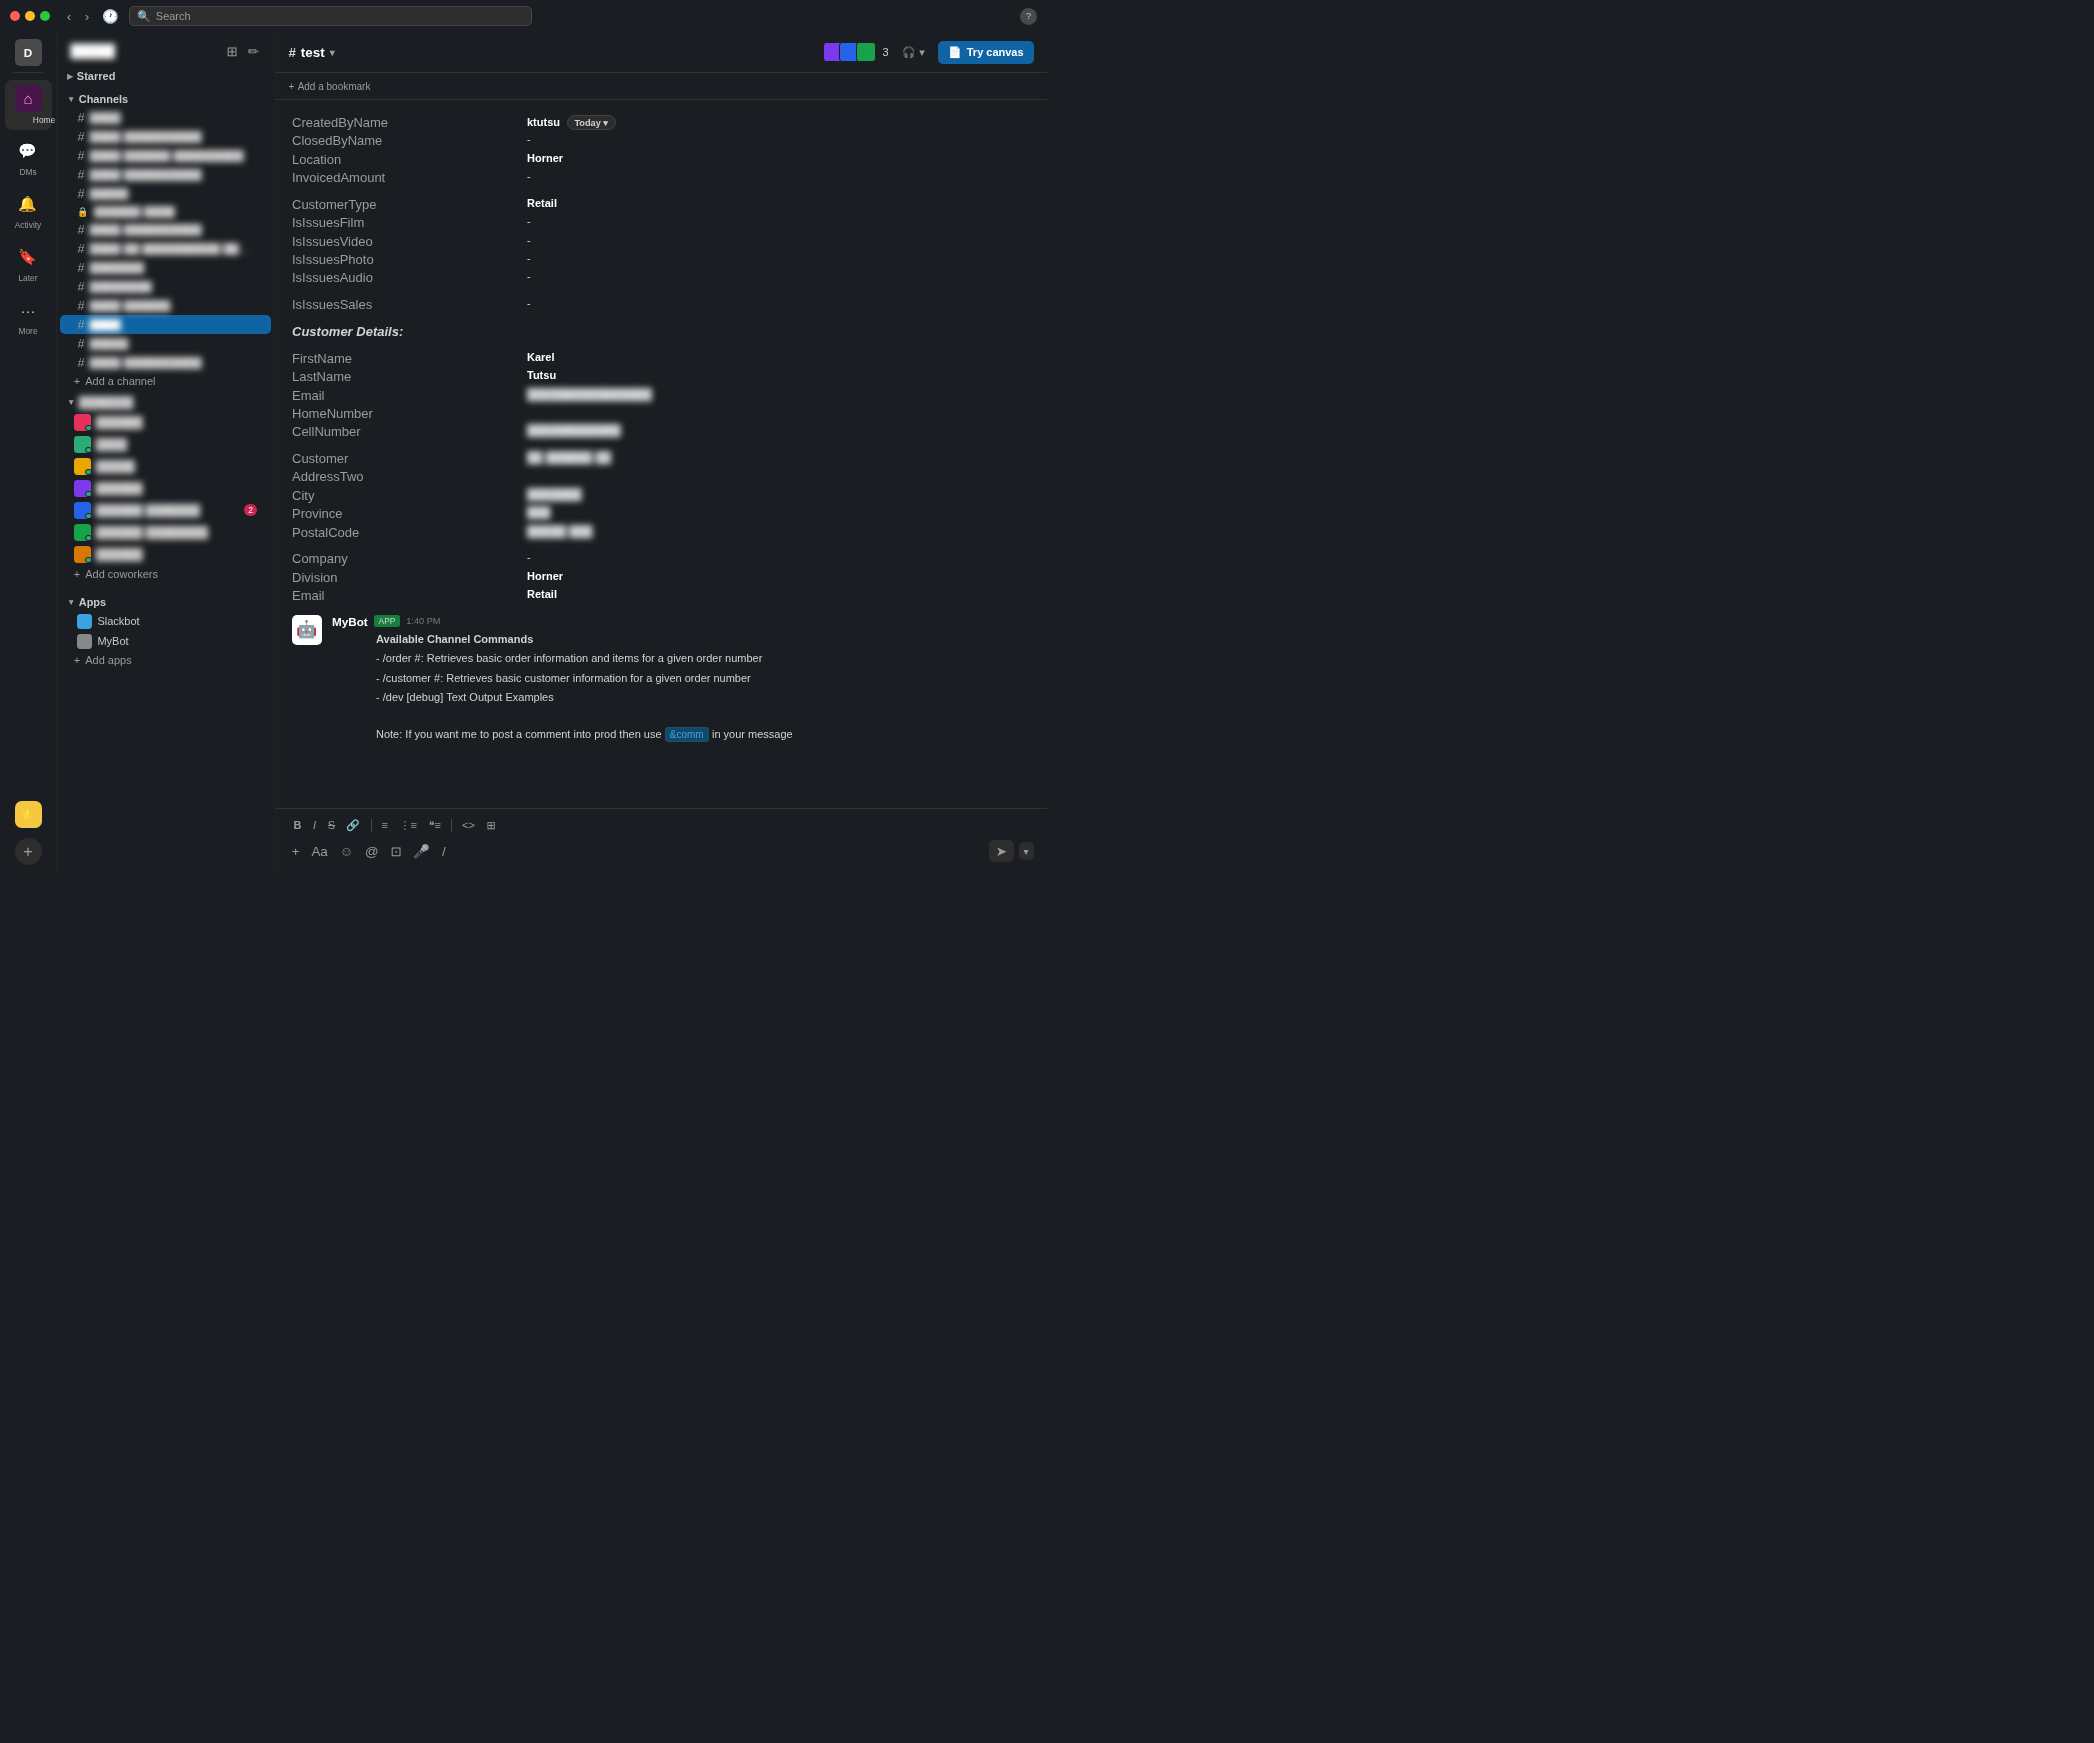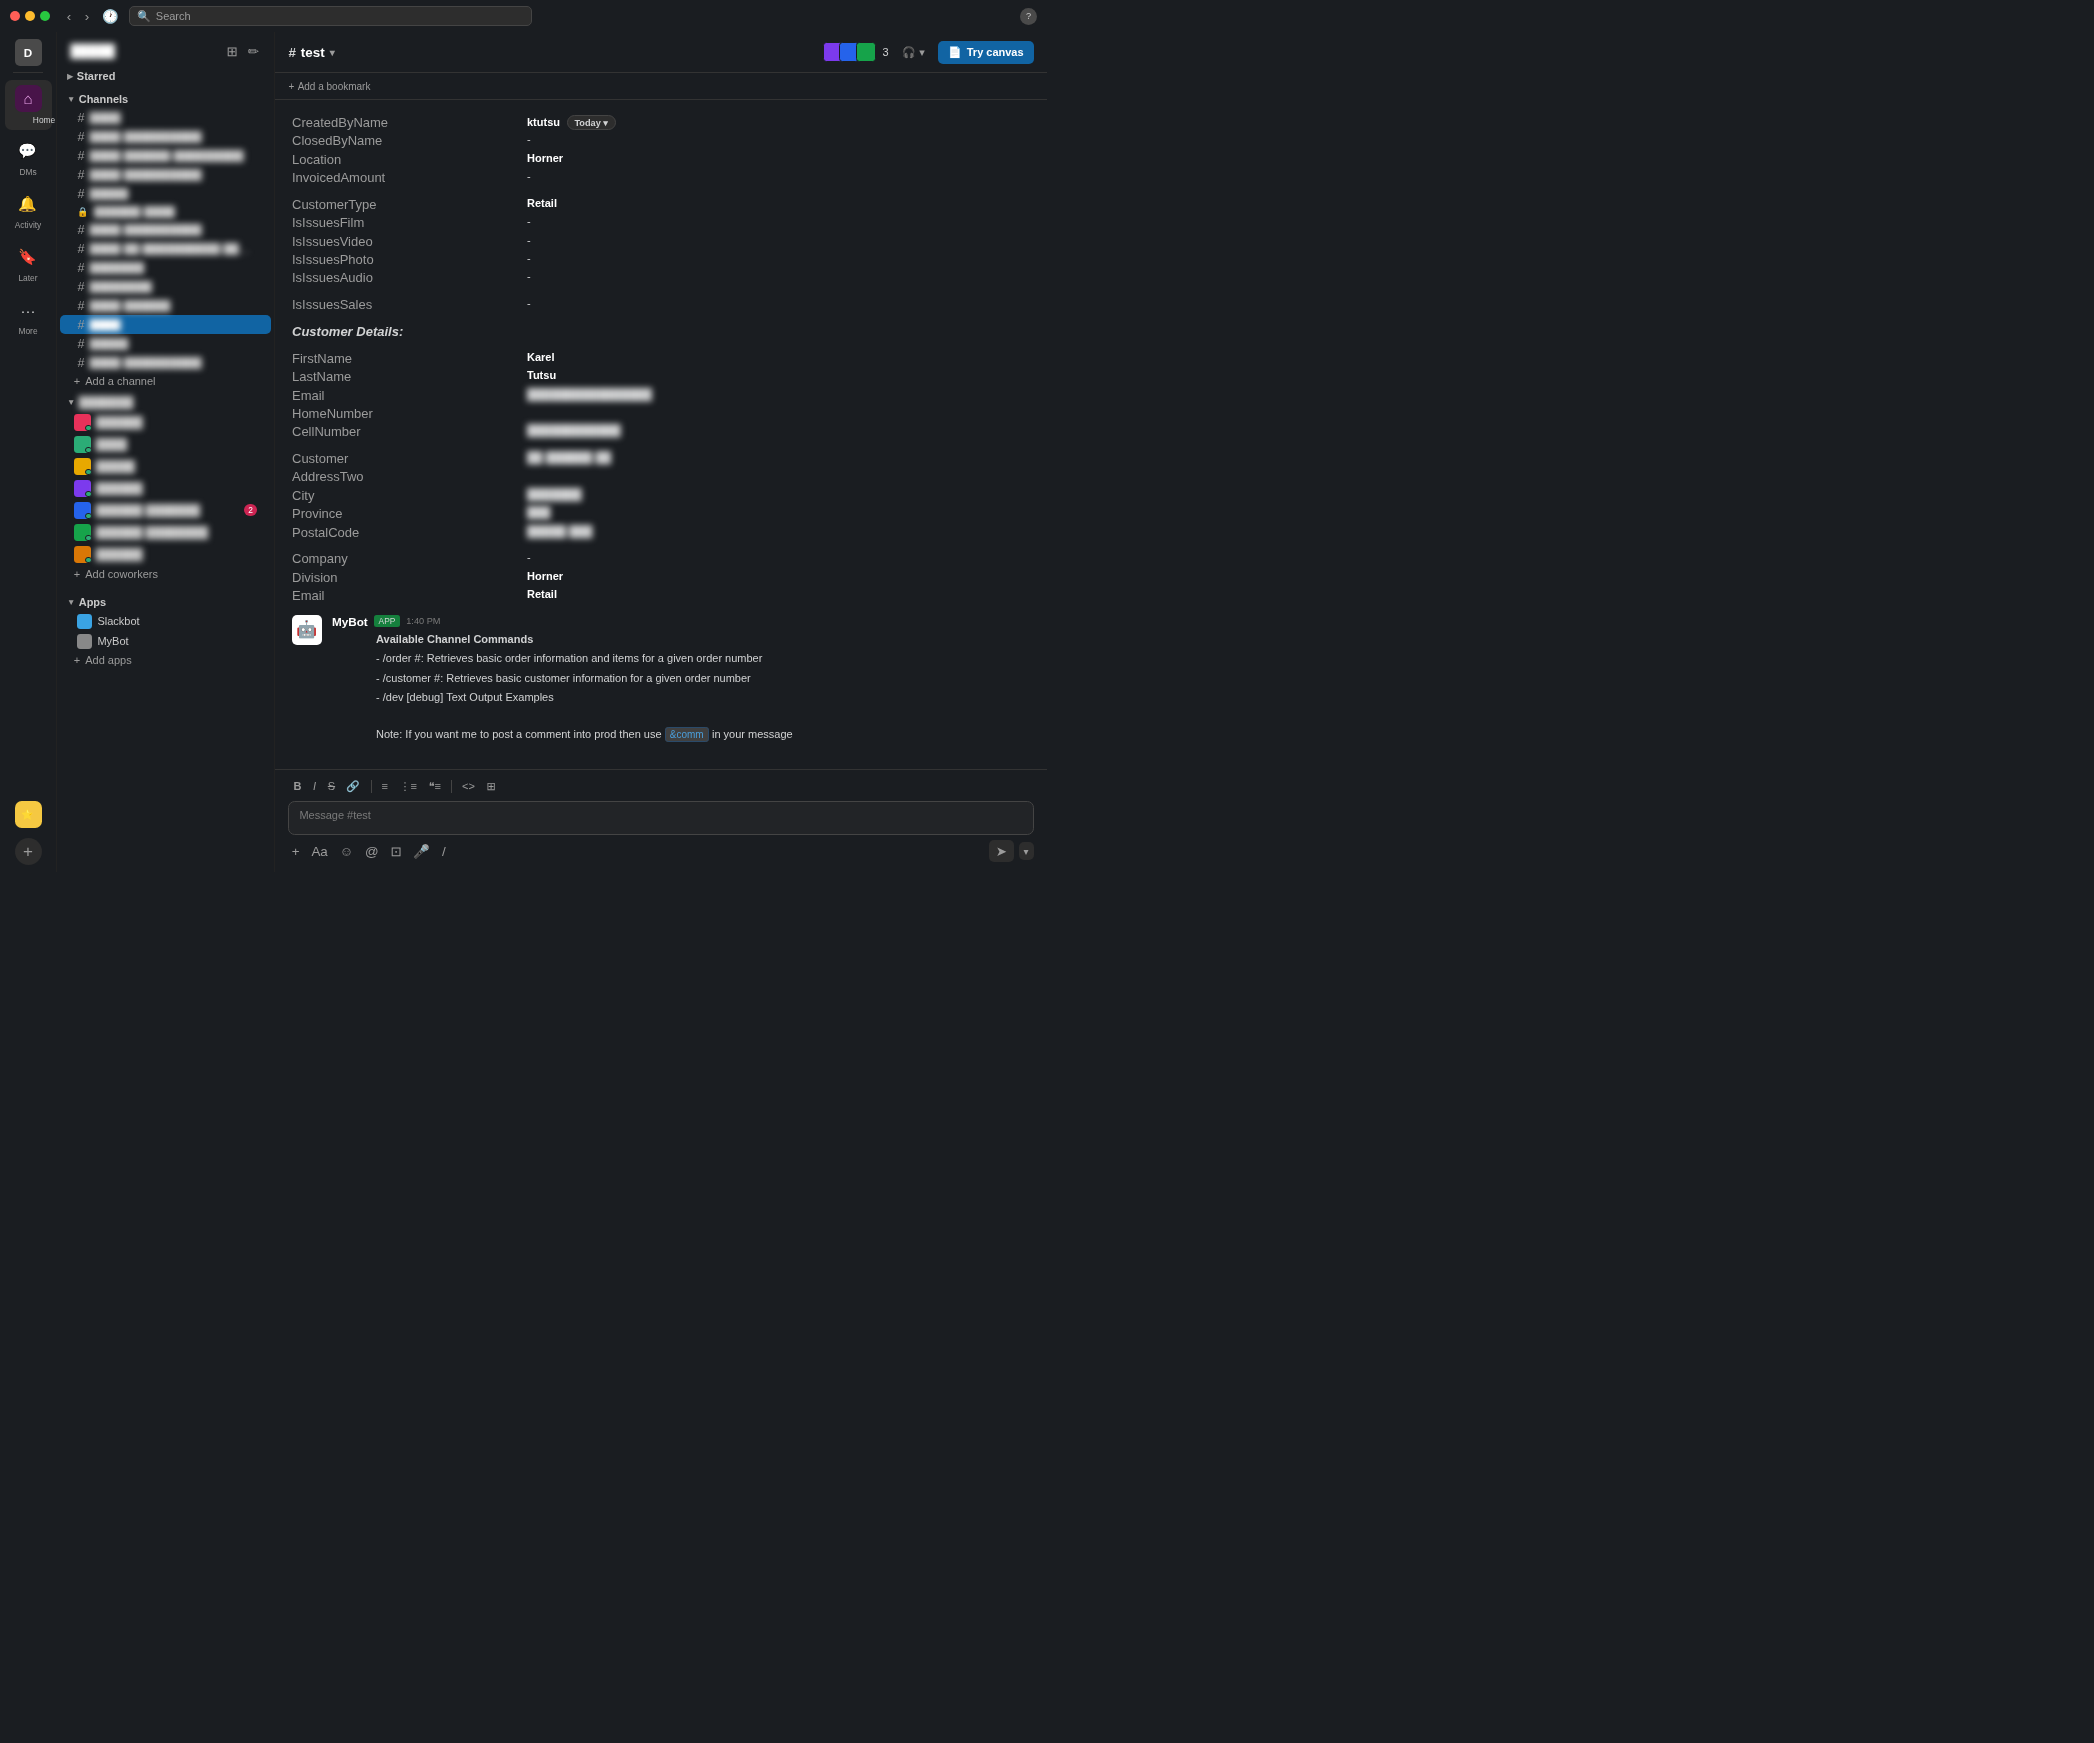--- a/index.html
+++ b/index.html
@@ -457,21 +457,21 @@
       background: #15803d;
       color: #d1d2d3;
       font-size: 8.4px;
       padding: 0.8px 4.2px;
       border-radius: 2.5px;
     }
     .timestamp { color: #7a7a7a; font-size: 9.2px; }
     .bot-text { font-size: 11px; color: #d1d2d3; line-height: 1.6; }
     .bot-text p { margin-bottom: 1.7px; margin-left: 44px; }
     .inline-link {
-      background: #404040;
+      background: #0c4a6e;
       color: #4a9eda;
       border: 0.8px solid #2a4a6a;
       border-radius: 3.4px;
       padding: 0.8px 4.2px;
       font-size: 10px;
       cursor: pointer;
     }
 
     
     .composer {
@@ -893,23 +893,20 @@
         <button class="toolbar-btn"><s>S</s></button>
         <button class="toolbar-btn">🔗</button>
         <div class="toolbar-sep"></div>
         <button class="toolbar-btn">≡</button>
         <button class="toolbar-btn">⋮≡</button>
         <button class="toolbar-btn">❝≡</button>
         <div class="toolbar-sep"></div>
         <button class="toolbar-btn">&lt;&gt;</button>
         <button class="toolbar-btn">⊞</button>
       </div>
-      <div class="composer-input-area">
-        <span>Message #test</span>
-      </div>
       <div class="composer-footer">
         <button class="composer-footer-btn">+</button>
         <button class="composer-footer-btn">Aa</button>
         <button class="composer-footer-btn">☺</button>
         <button class="composer-footer-btn">@</button>
         <button class="composer-footer-btn">⊡</button>
         <button class="composer-footer-btn">🎤</button>
         <button class="composer-footer-btn">/</button>
         <div class="footer-spacer"></div>
         <button class="send-btn">

